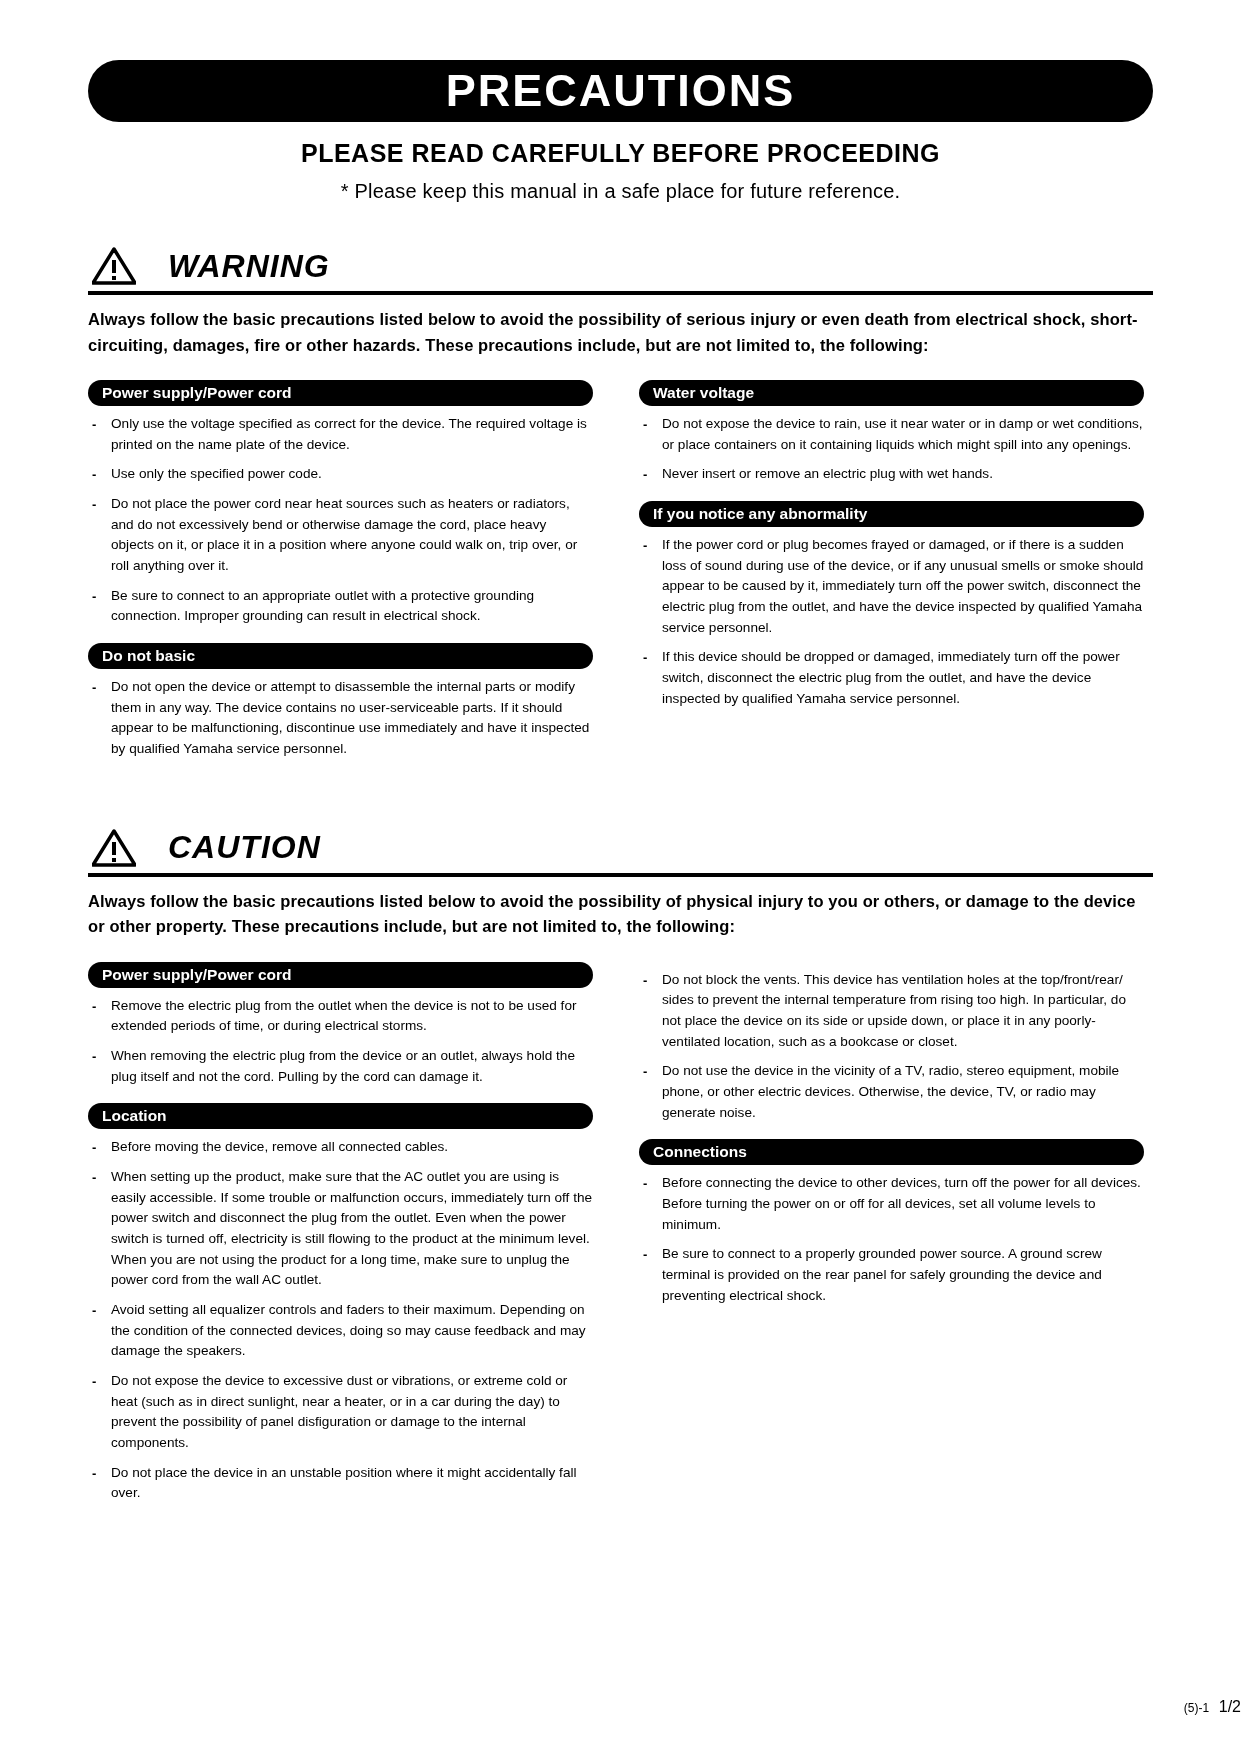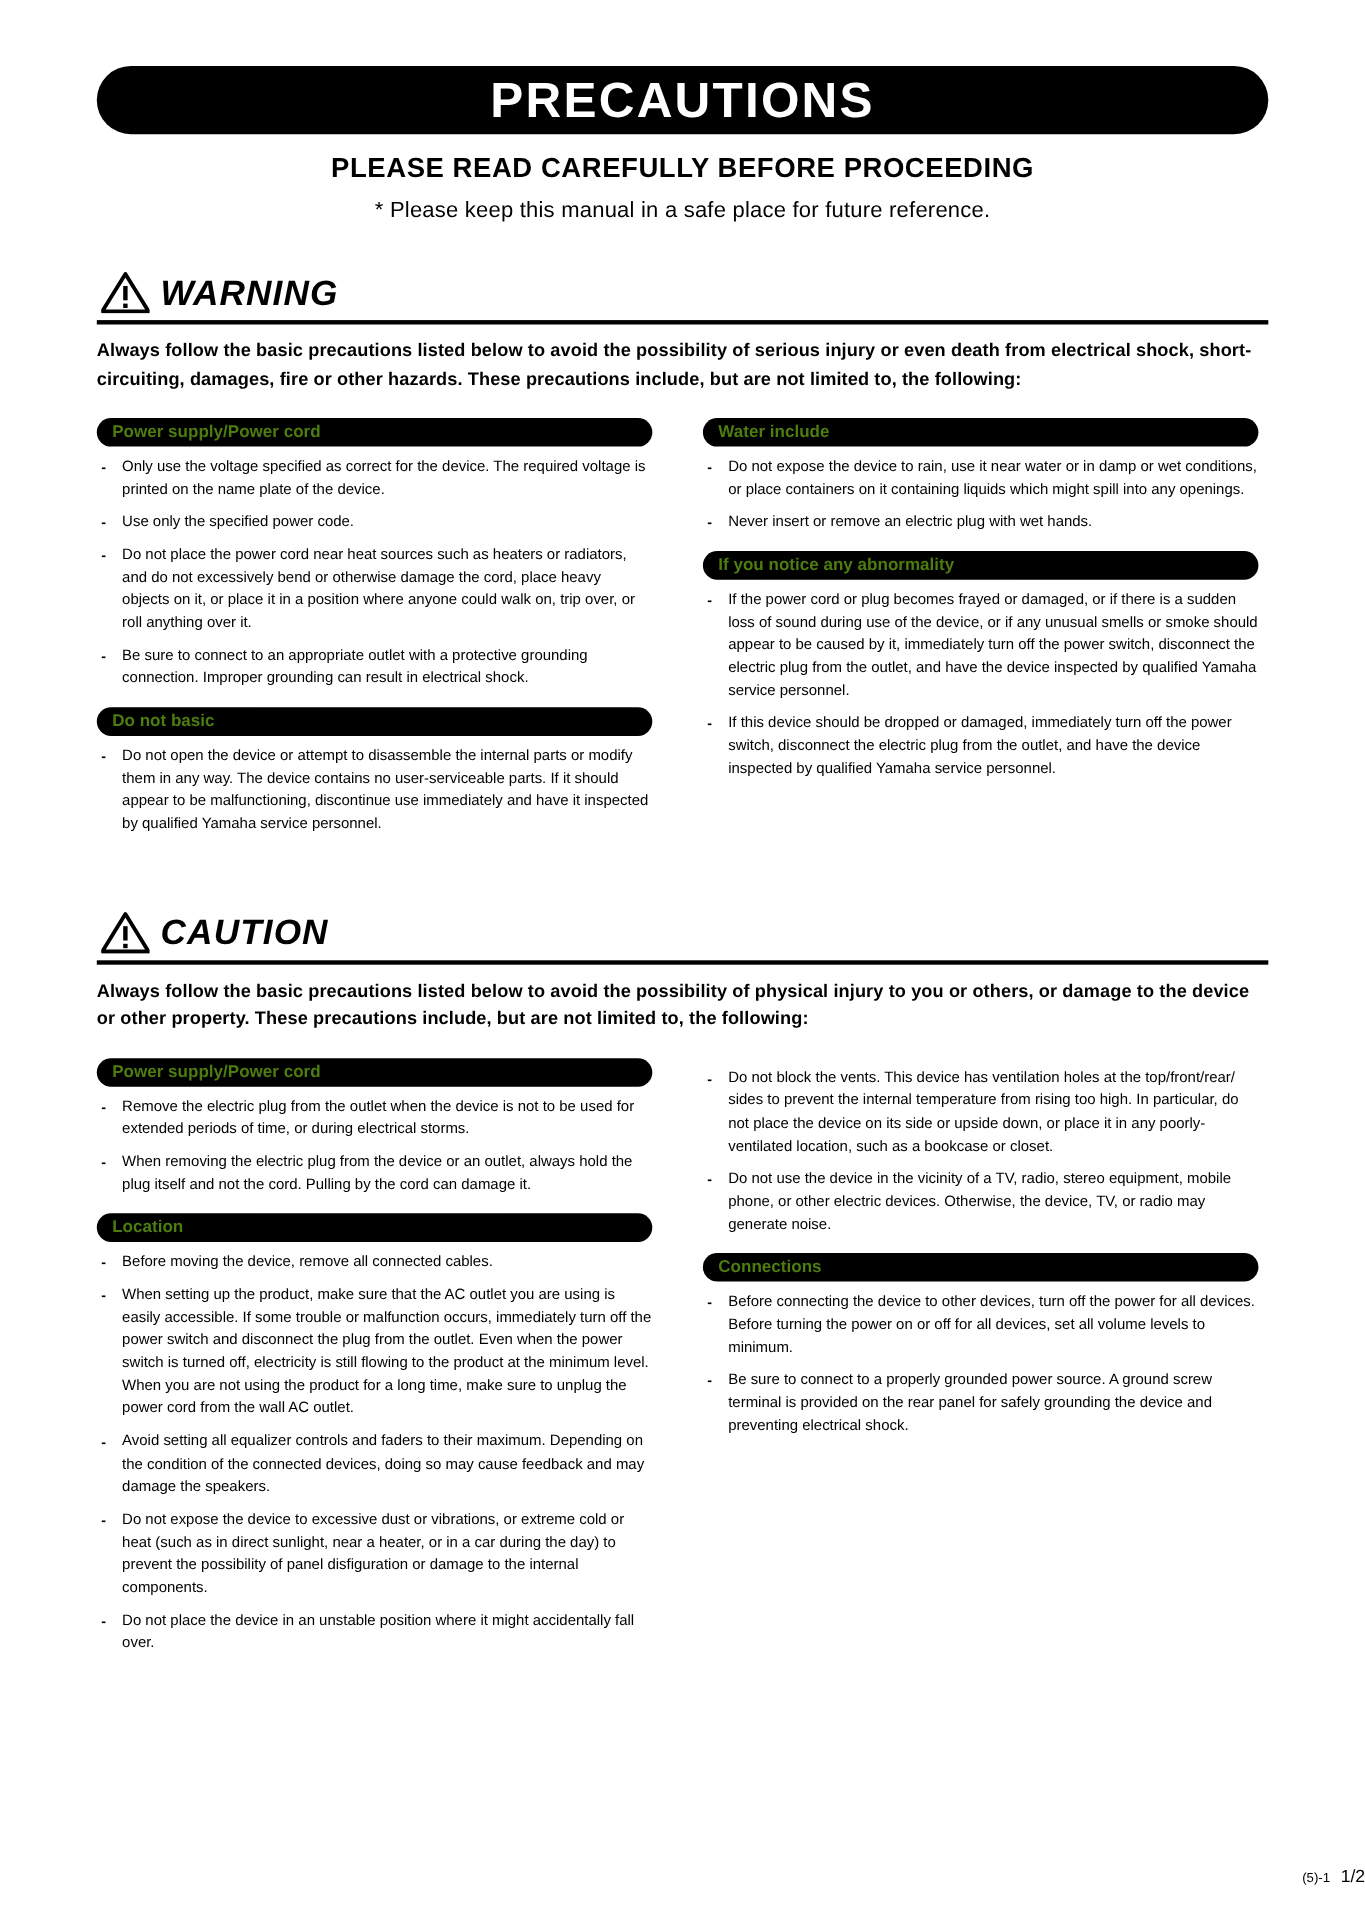--- a/index.html
+++ b/index.html
@@ -49,21 +49,21 @@
     text-align: center;
     font-size: 20px;
     margin-top: 12px;
     letter-spacing: 0.2px;
   }
 
   
   .sec-head {
     display: flex;
     align-items: center;
-    gap: 10px;
+    gap: 32px;
     margin-top: 44px;
     padding-left: 4px;
   }
   .sec-head.caution { margin-top: 60px; }
   .tri {
     position: relative;
     width: 44px;
     height: 38px;
     flex: 0 0 auto;
   }
@@ -90,21 +90,21 @@
   
   .cols {
     display: flex;
     gap: 46px;
     margin-top: 22px;
   }
   .col { width: 505px; }
 
   .cat {
     background: #000;
-    color: #4d7c0f;
+    color: #ffffff;
     border-radius: 13px;
     height: 26px;
     display: flex;
     align-items: center;
     padding-left: 14px;
     font-size: 15.5px;
     font-weight: bold;
     margin-top: 16px;
   }
   .col .cat:first-child { margin-top: 0; }
@@ -183,21 +183,21 @@
       </div>
       <ul class="items">
         <li><span class="dash">-</span><span>Do not open the device or attempt to disassemble the internal parts or modify them in any way. The device contains no user-serviceable parts. If it should appear to be malfunctioning, discontinue use immediately and have it inspected by qualified Yamaha service personnel.</span></li>
       </ul>
 
     </div>
 
     <div class="col">
 
       <div class="cat">
-        <span>Water include</span>
+        <span>Water voltage</span>
       </div>
       <ul class="items">
         <li><span class="dash">-</span><span>Do not expose the device to rain, use it near water or in damp or wet conditions, or place containers on it containing liquids which might spill into any openings.</span></li>
         <li><span class="dash">-</span><span>Never insert or remove an electric plug with wet hands.</span></li>
       </ul>
 
       <div class="cat">
         <span>If you notice any abnormality</span>
       </div>
       <ul class="items">

